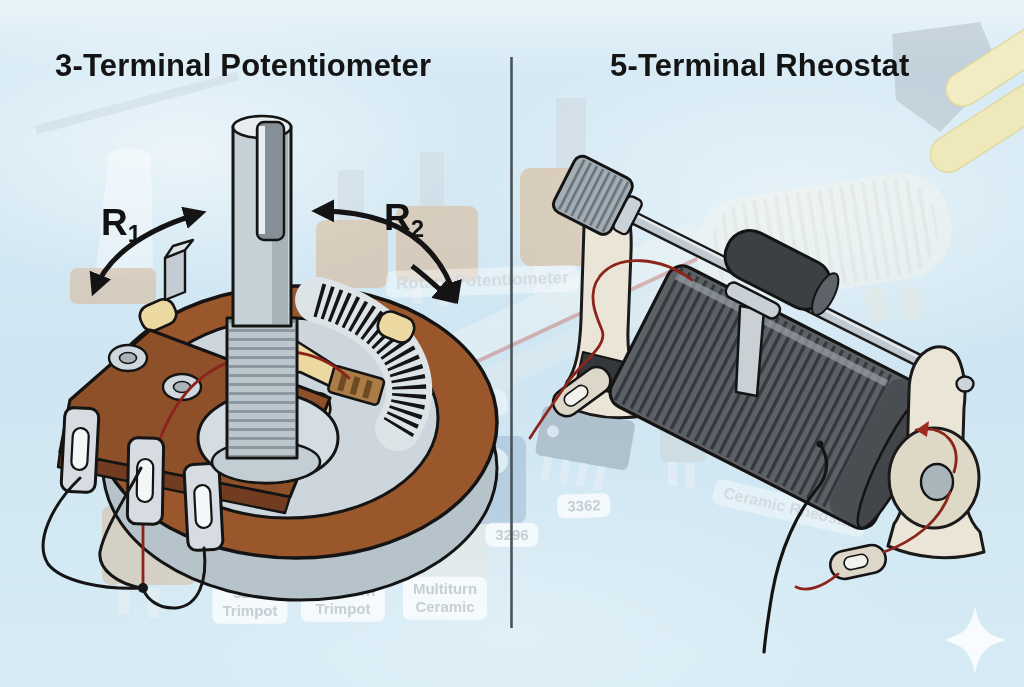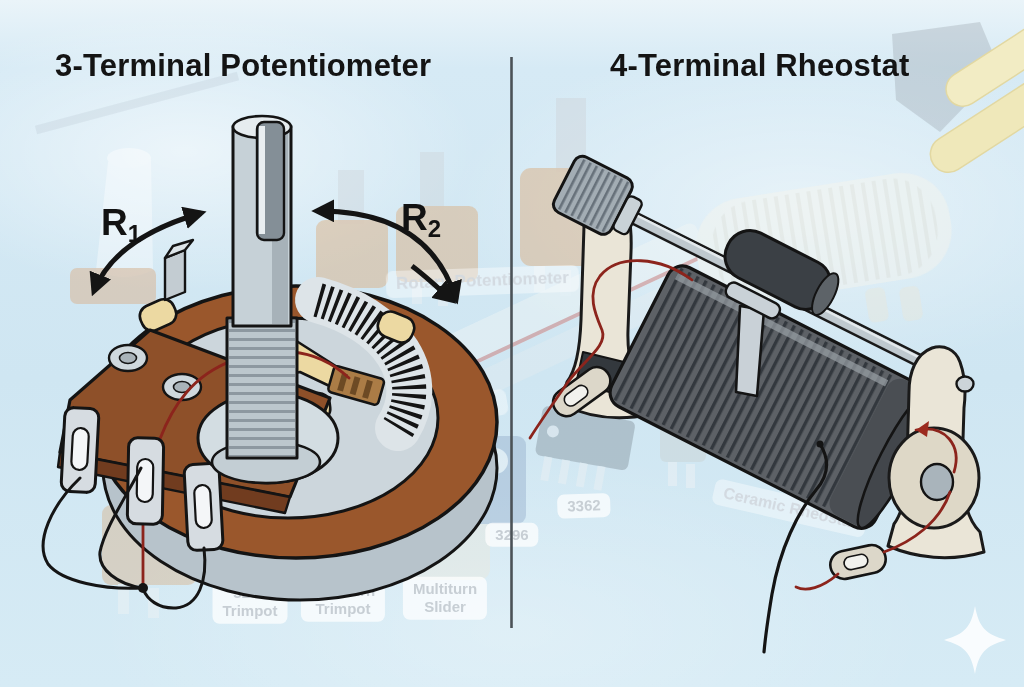--- a/index.html
+++ b/index.html
@@ -125,21 +125,21 @@
     <div class="chip faint" style="left:386px;top:268px;font-size:17px;transform:rotate(-2deg);">Rotary Potentiometer</div>
     <div class="chip faint" style="left:460px;top:409px;font-size:16px;transform:translate(-50%,-50%) rotate(-10deg);">Slider Pot</div>
     <div class="chip" style="left:512px;top:523px;transform:translate(-50%,-50%);margin-top:12px;">3296</div>
     <div class="chip" style="left:584px;top:506px;transform:translate(-50%,-50%) rotate(-2deg);">3362</div>
     <div class="chip faint" style="left:790px;top:508px;font-size:16px;transform:translate(-50%,-50%) rotate(13deg);">Ceramic Rheostat</div>
     <div class="chip" style="left:250px;top:602px;transform:translate(-50%,-50%);">3296
 Trimpot</div>
     <div class="chip" style="left:343px;top:600px;transform:translate(-50%,-50%);">Multiturn
 Trimpot</div>
     <div class="chip" style="left:445px;top:598px;transform:translate(-50%,-50%);">Multiturn
-Slider</div>
+Ceramic</div>
   </div>
 
   <svg class="layer layer-fg" width="1024" height="687" viewBox="0 0 1024 687">
     <defs>
       <marker id="ah" viewBox="0 0 10 10" refX="7.5" refY="5" markerWidth="4.6" markerHeight="4.6" orient="auto-start-reverse">
         <path d="M0,0 L10,5 L0,10 Z" fill="#141414"></path>
       </marker>
       <pattern id="threadRidges" width="10" height="9" patternUnits="userSpaceOnUse">
         <rect width="10" height="3" y="5" fill="#8d98a0"></rect>
       </pattern>
@@ -310,23 +310,23 @@
       <g transform="rotate(-33 992 126)">
         <rect x="922" y="108" width="146" height="36" rx="18" fill="#efe8ba" stroke="#e2d8a2" stroke-width="1.5"></rect>
       </g>
     </g>
 
     <path d="M975,606 C979,628 986,634 1006,640 C986,646 979,652 975,674 C971,652 964,646 944,640 C964,634 971,628 975,606 Z" fill="rgba(255,255,255,0.85)"></path>
   </svg>
 
   <div class="texts">
     <div class="title" style="left:55px;top:48px;">3-Terminal Potentiometer</div>
-    <div class="title" style="left:610px;top:48px;">4-Terminal Rheostat</div>
+    <div class="title" style="left:610px;top:48px;">5-Terminal Rheostat</div>
 
     <div class="rlabel" style="left:101px;top:202px;">
       <span>R</span><span class="rsub">1</span>
     </div>
-    <div class="rlabel" style="left:384px;top:197px;margin-left:17px;">
+    <div class="rlabel" style="left:384px;top:197px;">
       <span>R</span><span class="rsub">2</span>
     </div>
   </div>
 
 </div>
 
 </body></html>

